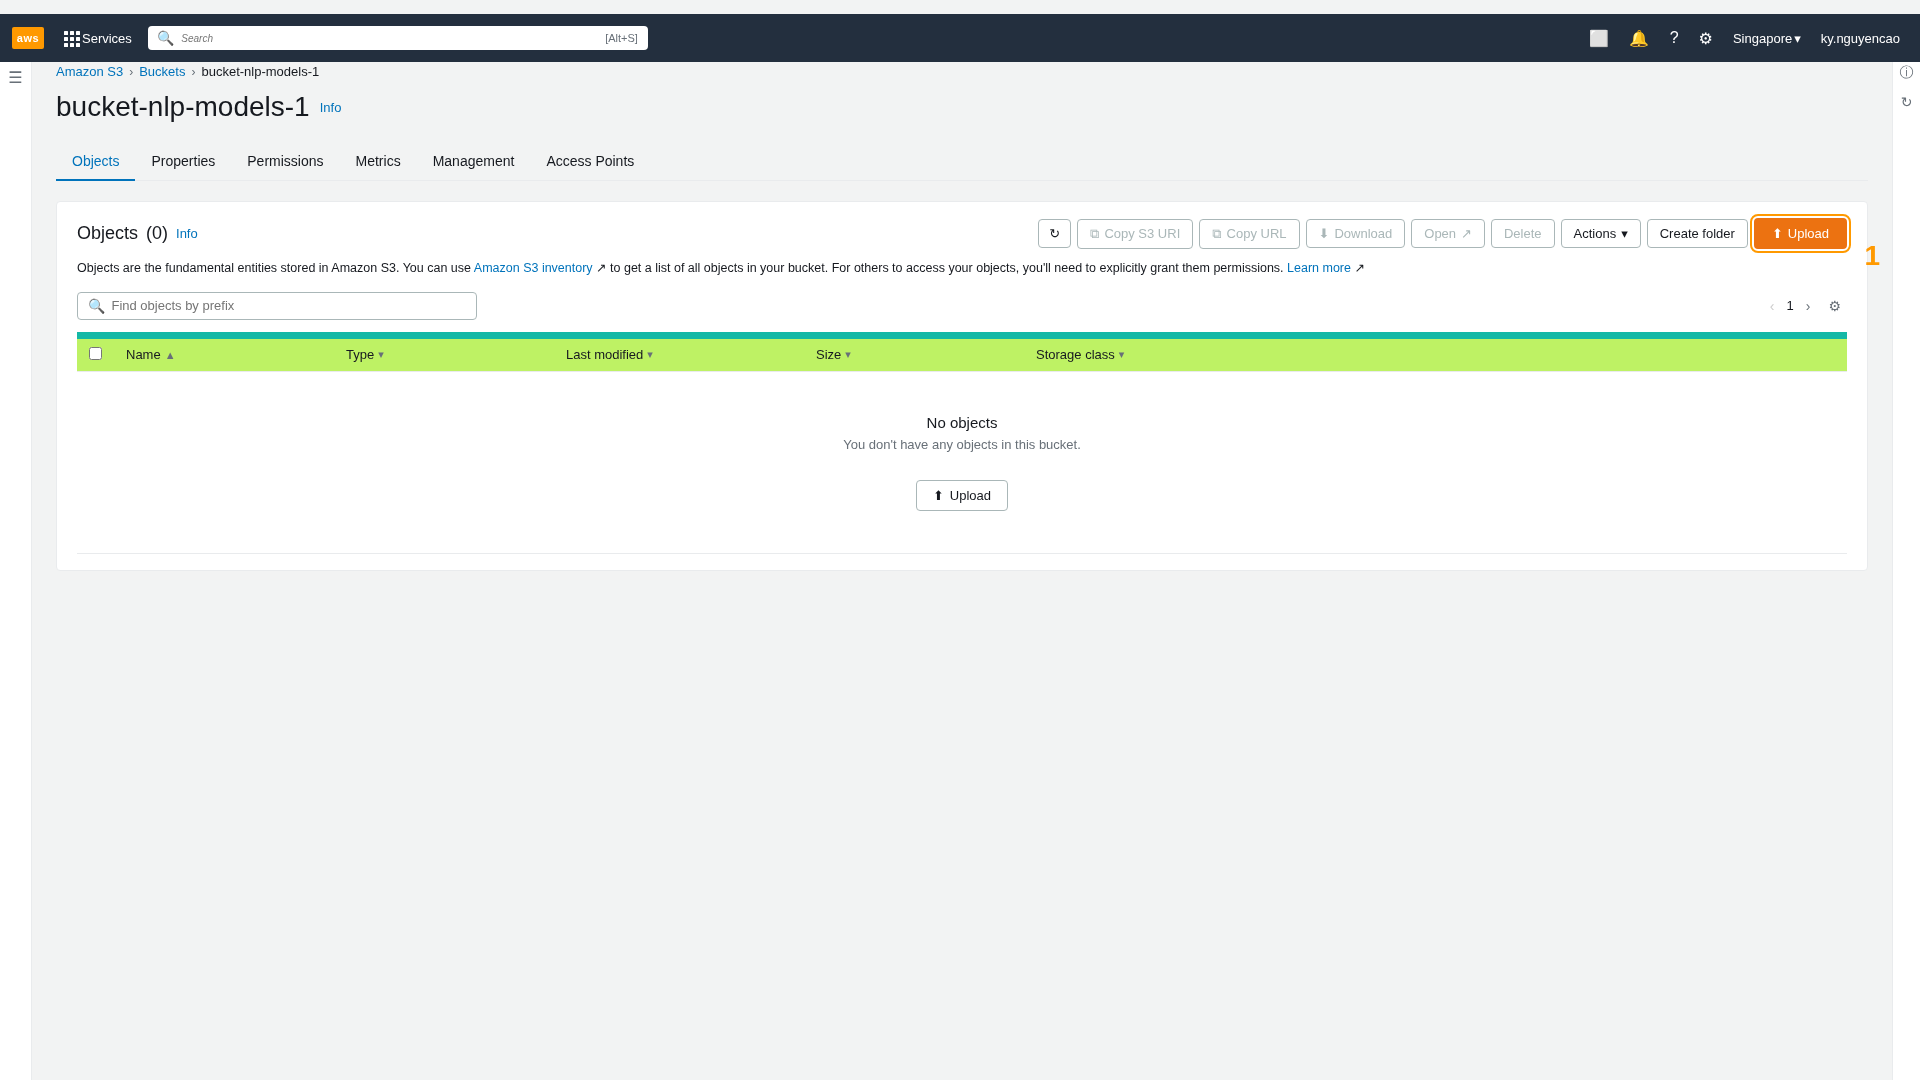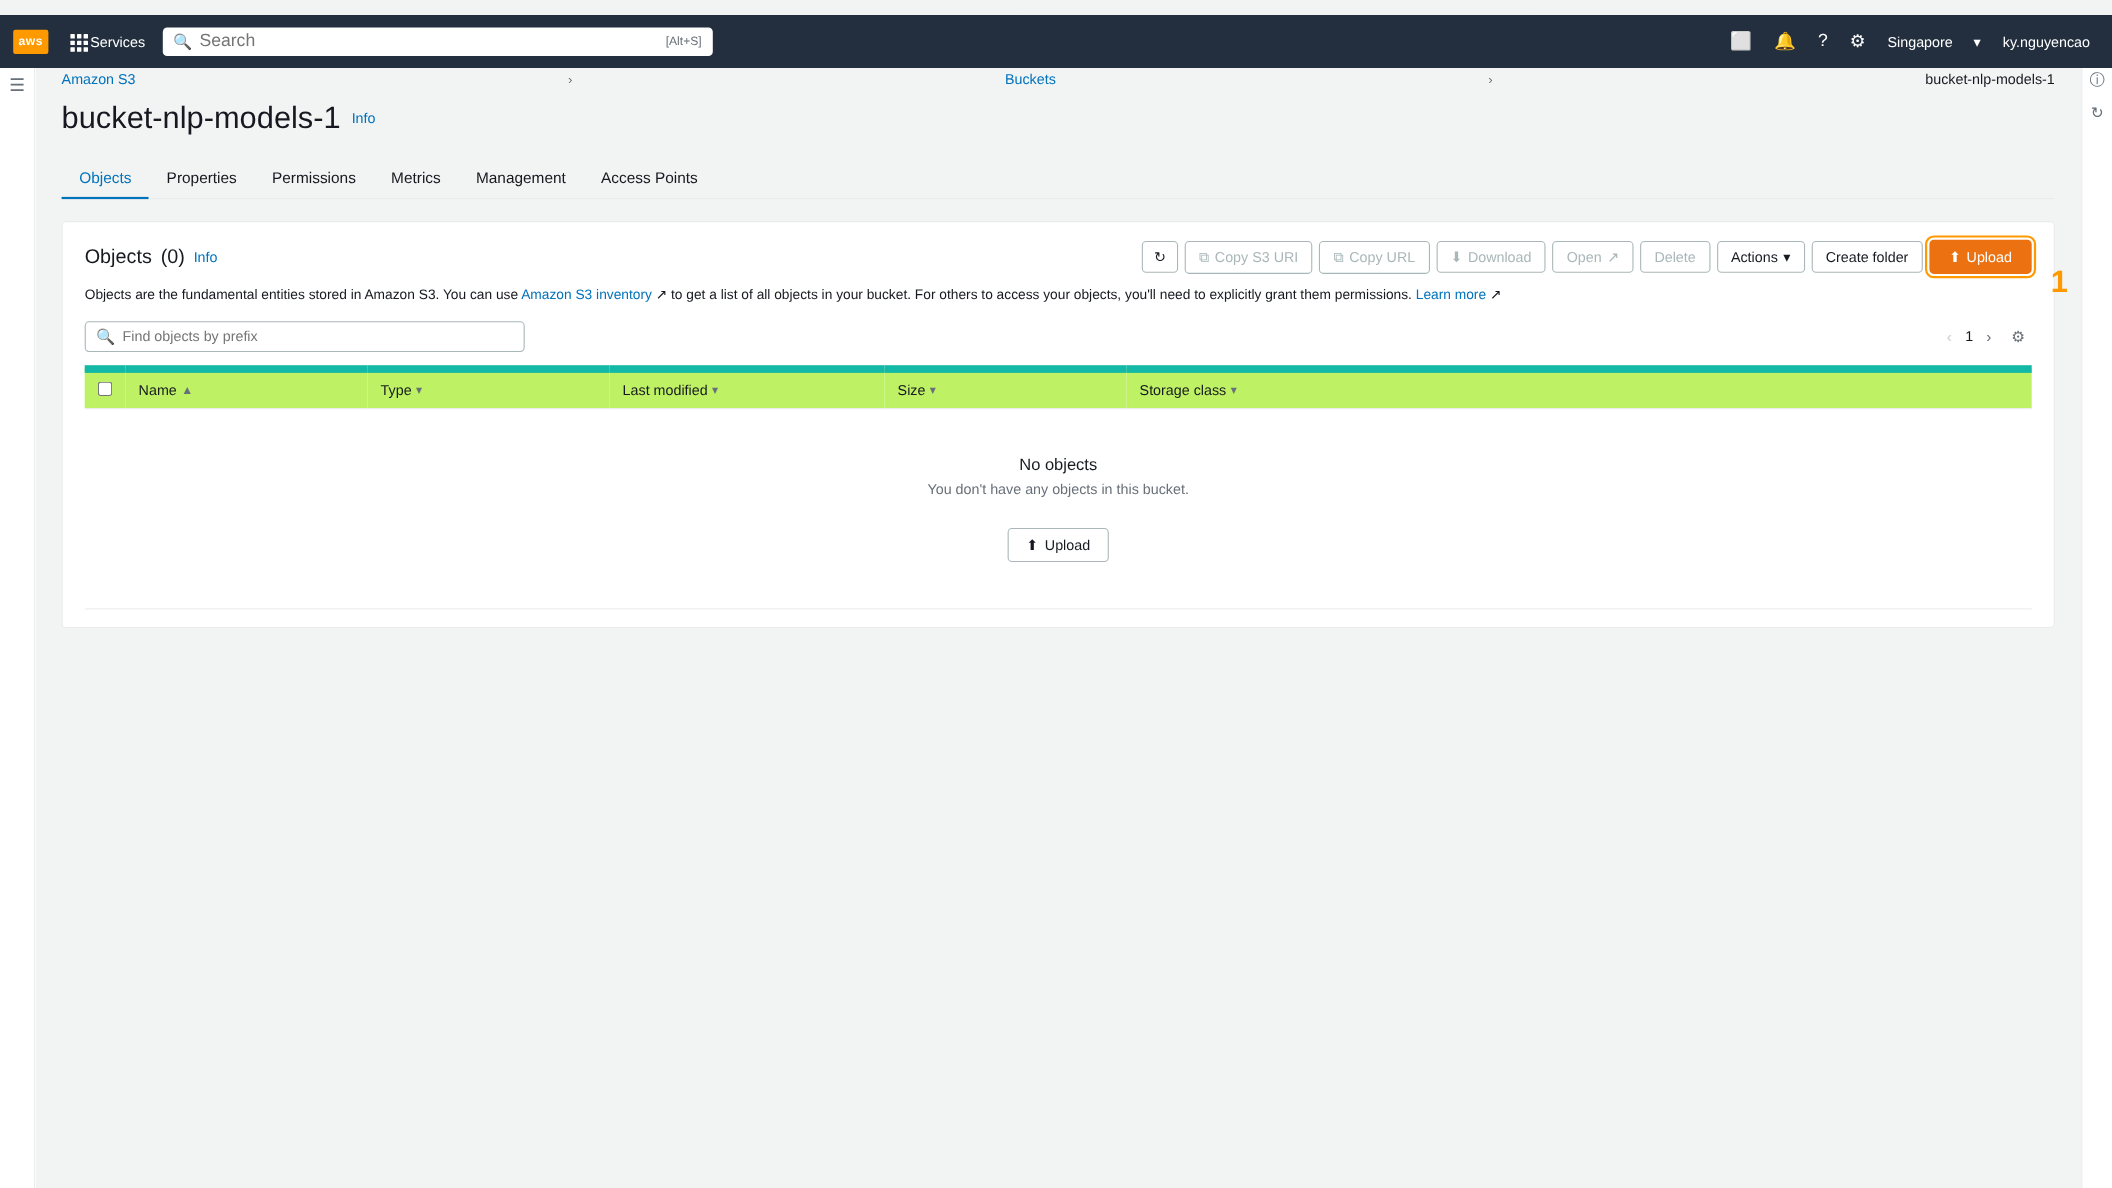--- a/index.html
+++ b/index.html
@@ -56,23 +56,24 @@
       display: flex;
       align-items: center;
       background: #fff;
       border-radius: 4px;
       padding: 4px 10px;
       gap: 6px;
     }
     .search-bar input {
       border: none;
       outline: none;
-      font-size: 16px;
+      font-size: 10px;
       flex: 1;
       color: #16191f;
+      font-style: italic;
     }
     .search-shortcut {
       color: #687078;
       font-size: 11px;
       white-space: nowrap;
     }
     .nav-right {
       margin-left: auto;
       display: flex;
       align-items: center;
@@ -87,21 +88,21 @@
       border-radius: 3px;
       display: flex;
       align-items: center;
       font-size: 16px;
     }
     .nav-region {
       color: #fff;
       font-size: 13px;
       display: flex;
       align-items: center;
-      gap: 19px;
+      gap: 2px;
       padding: 4px 8px;
       cursor: pointer;
     }
     .nav-user {
       color: #fff;
       font-size: 13px;
       padding: 4px 8px;
       cursor: pointer;
     }
 
@@ -157,21 +158,20 @@
       padding: 16px 24px;
     }
 
     
     .breadcrumb {
       display: flex;
       align-items: center;
       gap: 6px;
       font-size: 13px;
       margin-bottom: 12px;
-      justify-content: space-between;
     }
     .breadcrumb a {
       color: #0073bb;
       text-decoration: none;
     }
     .breadcrumb-sep { color: #687078; font-size: 12px; }
     .breadcrumb-current { color: #16191f; }
 
     
     .page-title {

